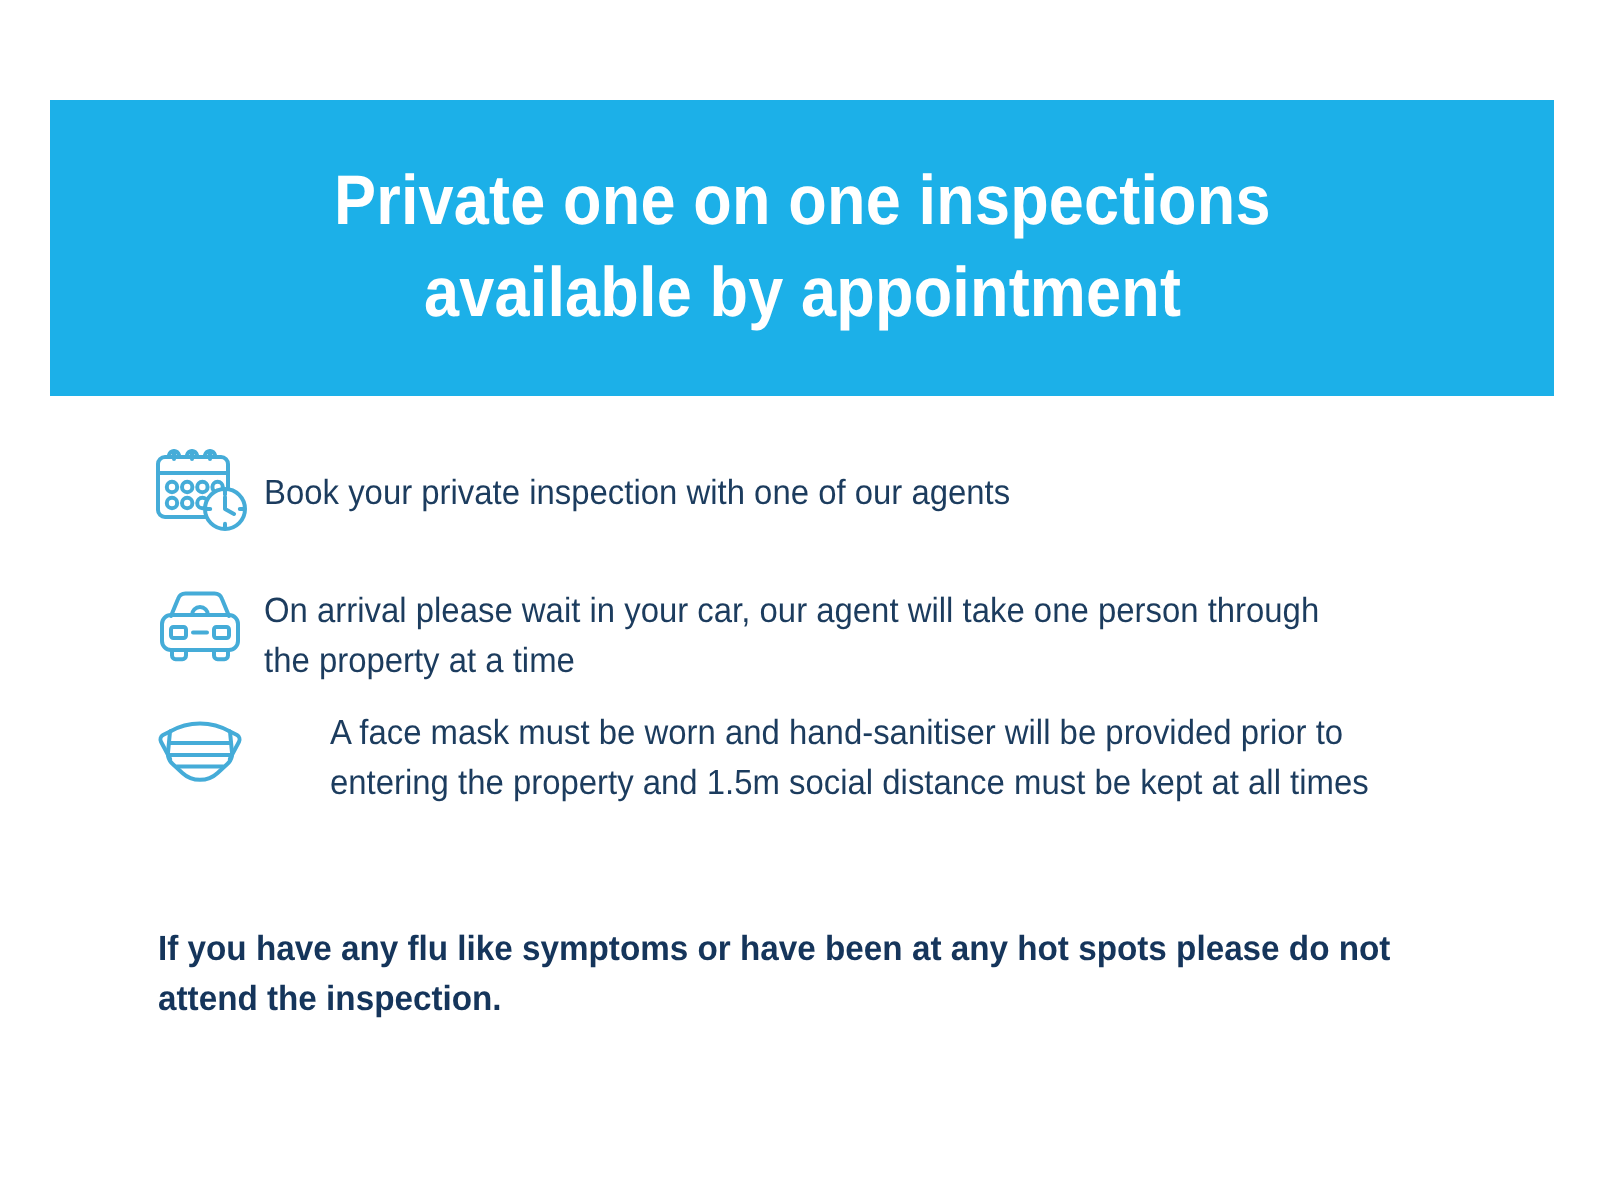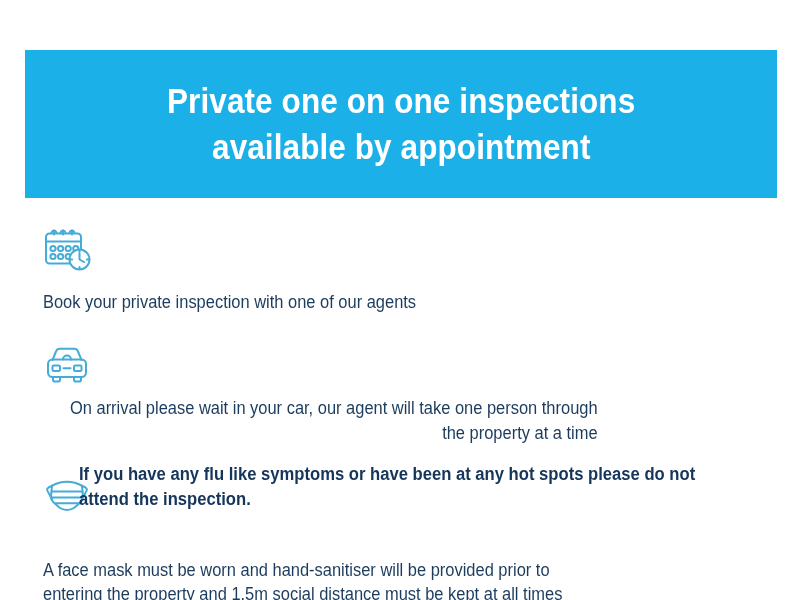--- a/index.html
+++ b/index.html
@@ -51,23 +51,22 @@
   
   .points {
     position: absolute;
     left: 0;
     top: 222px;
     width: 800px;
   }
   .point-row {
     display: flex;
     align-items: flex-start;
-    padding-left: 43px;
+    padding-left: 76px;
     margin-bottom: 21px;
-    flex-direction: column;
   }
   .point-icon {
     width: 56px;
     flex: 0 0 56px;
     height: 46px;
     display: flex;
     align-items: center;
     justify-content: flex-start;
   }
   .point-text {
@@ -77,21 +76,21 @@
     line-height: 1.42;
     padding-top: 9px;
     max-width: 590px;
     transform: scaleX(0.94);
     transform-origin: left center;
   }
   .row-calendar .point-text { padding-top: 12px; }
   .row-car .point-text { padding-top: 4px; }
   .row-mask .point-text { padding-top: 4px; }
 
-  .point-row.row-car { margin-bottom: 19px; text-align: right; }
+  .point-row.row-car { margin-bottom: 7px; }
   .point-row.row-mask { margin-bottom: 0; gap: 33px; }
 
   
   .footer-note {
     position: absolute;
     left: 79px;
     top: 462px;
     width: 660px;
     color: #15355B;
     font-family: "Liberation Sans Narrow", "Liberation Sans", sans-serif;

